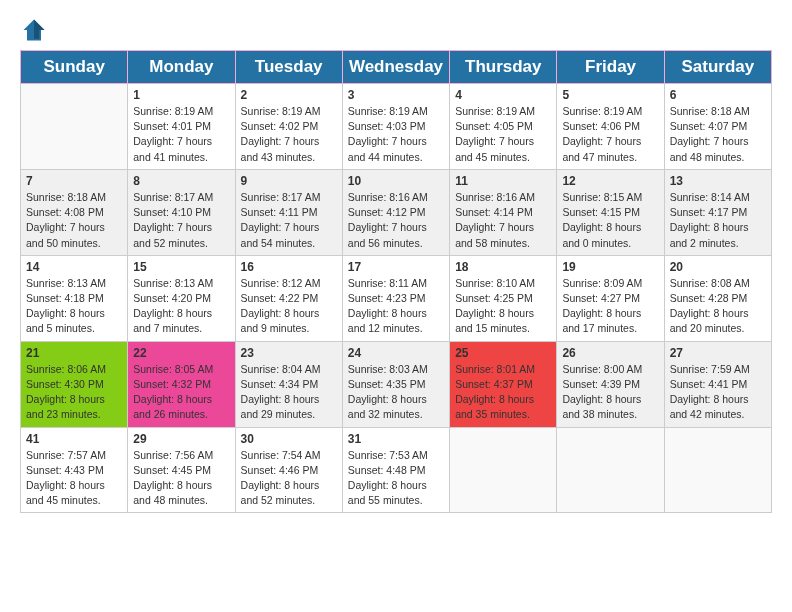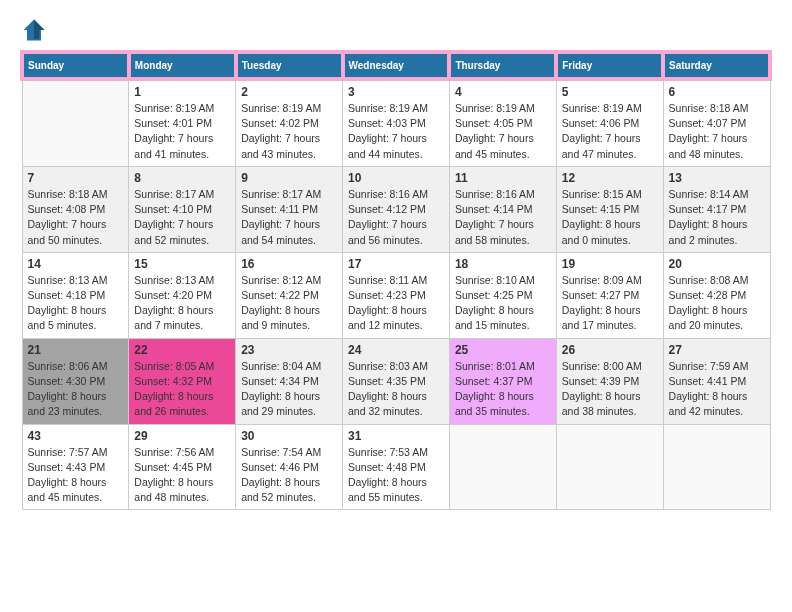--- a/index.html
+++ b/index.html
@@ -48,25 +48,25 @@
       color: #555;
     }
     .calendar-table {
       width: 100%;
       border-collapse: collapse;
       border: 1px solid #ccc;
     }
     .calendar-table th {
       background-color: #2471a3;
       color: white;
-      font-size: 10px;
+      font-size: 17px;
       font-weight: bold;
       padding: 6px 4px;
-      text-align: left;
-      border: 4px solid #f9a8d4;
+      text-align: center;
+      border: 1px solid #f9a8d4;
     }
     .calendar-table td {
       vertical-align: top;
       padding: 4px 5px;
       border: 1px solid #ccc;
       width: calc(100% / 7);
       height: 80px;
       font-size: 11px;
       color: #333;
       background: #fff;
@@ -204,52 +204,52 @@
           <td>
             <span class="day-num">19</span>
             <div class="day-detail">Sunrise: 8:09 AM<br>Sunset: 4:27 PM<br>Daylight: 8 hours and 17 minutes.</div>
           </td>
           <td>
             <span class="day-num">20</span>
             <div class="day-detail">Sunrise: 8:08 AM<br>Sunset: 4:28 PM<br>Daylight: 8 hours and 20 minutes.</div>
           </td>
         </tr>
         <tr>
-          <td style="background: #a3a3a3; margin-left: 20px;">
+          <td style="background: #84cc16; margin-left: 20px;">
             <span class="day-num">21</span>
             <div class="day-detail">Sunrise: 8:06 AM<br>Sunset: 4:30 PM<br>Daylight: 8 hours and 23 minutes.</div>
           </td>
           <td style="background: #ec4899;">
             <span class="day-num">22</span>
             <div class="day-detail">Sunrise: 8:05 AM<br>Sunset: 4:32 PM<br>Daylight: 8 hours and 26 minutes.</div>
           </td>
           <td style="background: rgb(240, 240, 240); margin-left: 28px;">
             <span class="day-num">23</span>
             <div class="day-detail">Sunrise: 8:04 AM<br>Sunset: 4:34 PM<br>Daylight: 8 hours and 29 minutes.</div>
           </td>
           <td style="background: rgb(240, 240, 240); margin-top: 20px;">
             <span class="day-num">24</span>
             <div class="day-detail">Sunrise: 8:03 AM<br>Sunset: 4:35 PM<br>Daylight: 8 hours and 32 minutes.</div>
           </td>
-          <td style="background: #f0abfc;">
+          <td style="background: #ef4444;">
             <span class="day-num">25</span>
             <div class="day-detail">Sunrise: 8:01 AM<br>Sunset: 4:37 PM<br>Daylight: 8 hours and 35 minutes.</div>
           </td>
           <td style="background: rgb(240, 240, 240);">
             <span class="day-num">26</span>
             <div class="day-detail">Sunrise: 8:00 AM<br>Sunset: 4:39 PM<br>Daylight: 8 hours and 38 minutes.</div>
           </td>
           <td style="background: rgb(240, 240, 240);">
             <span class="day-num">27</span>
             <div class="day-detail">Sunrise: 7:59 AM<br>Sunset: 4:41 PM<br>Daylight: 8 hours and 42 minutes.</div>
           </td>
         </tr>
         <tr>
           <td>
-            <span class="day-num">43</span>
+            <span class="day-num">41</span>
             <div class="day-detail">Sunrise: 7:57 AM<br>Sunset: 4:43 PM<br>Daylight: 8 hours and 45 minutes.</div>
           </td>
           <td>
             <span class="day-num">29</span>
             <div class="day-detail">Sunrise: 7:56 AM<br>Sunset: 4:45 PM<br>Daylight: 8 hours and 48 minutes.</div>
           </td>
           <td>
             <span class="day-num">30</span>
             <div class="day-detail">Sunrise: 7:54 AM<br>Sunset: 4:46 PM<br>Daylight: 8 hours and 52 minutes.</div>
           </td>

